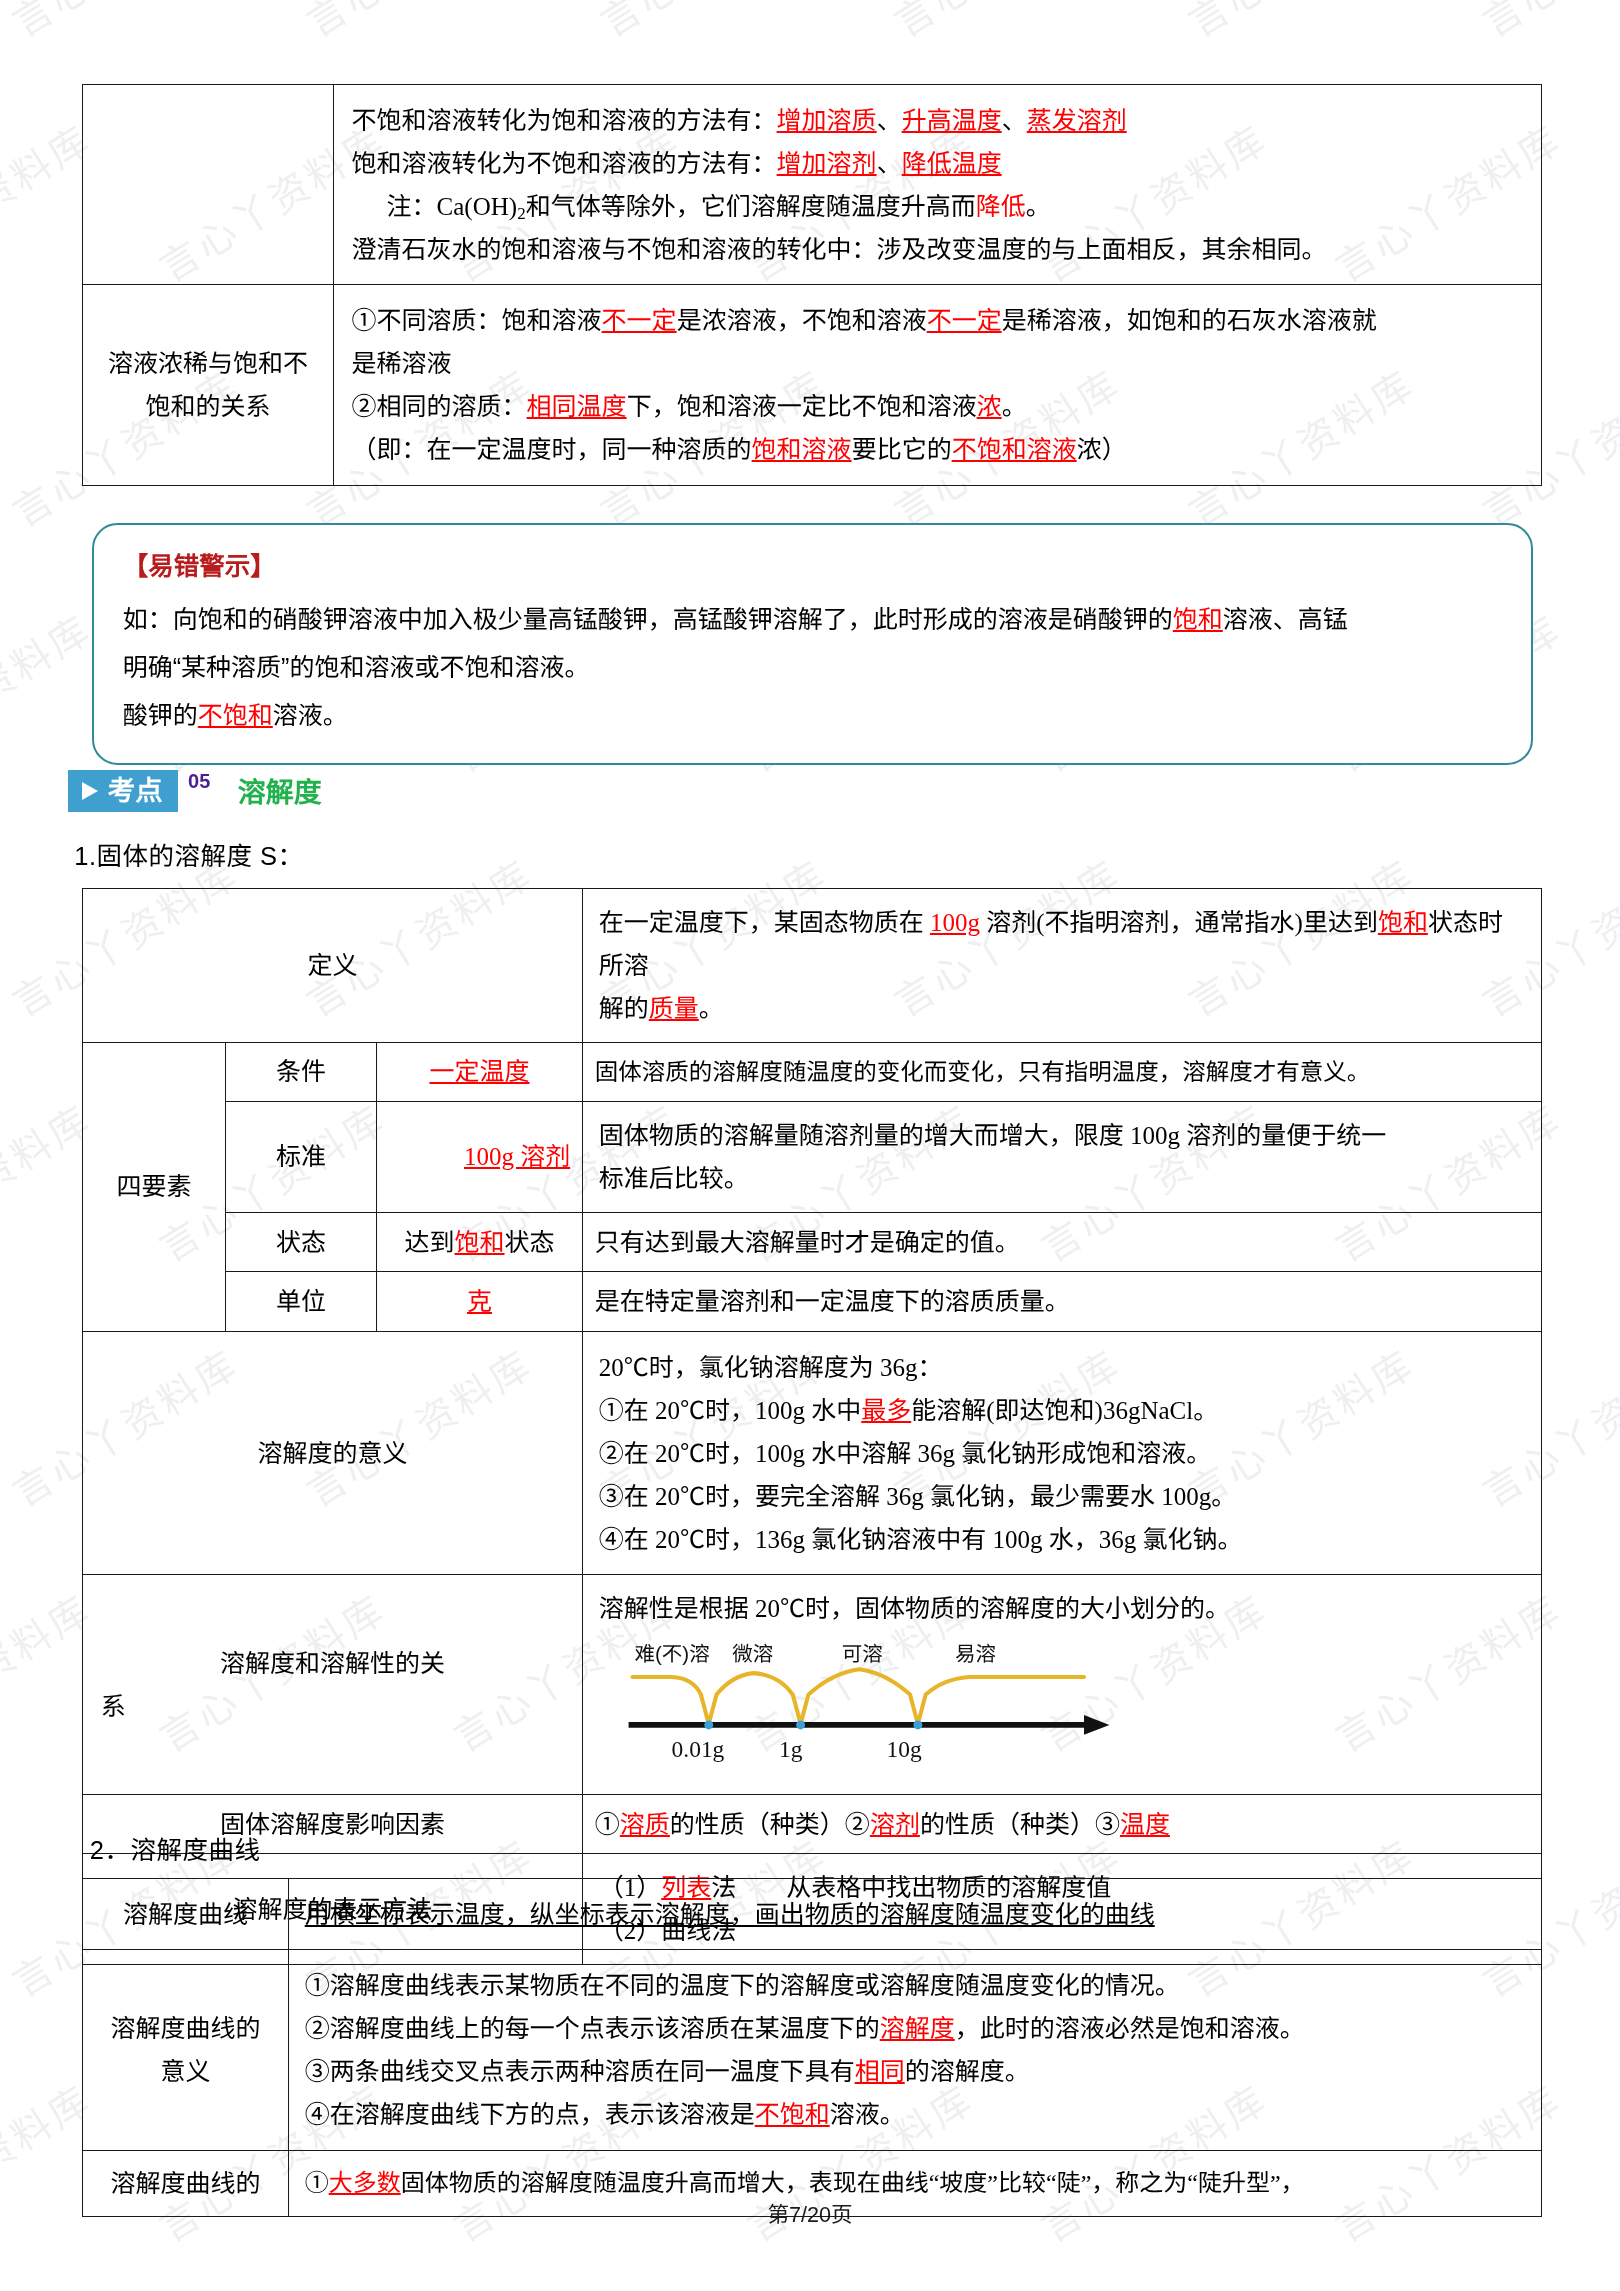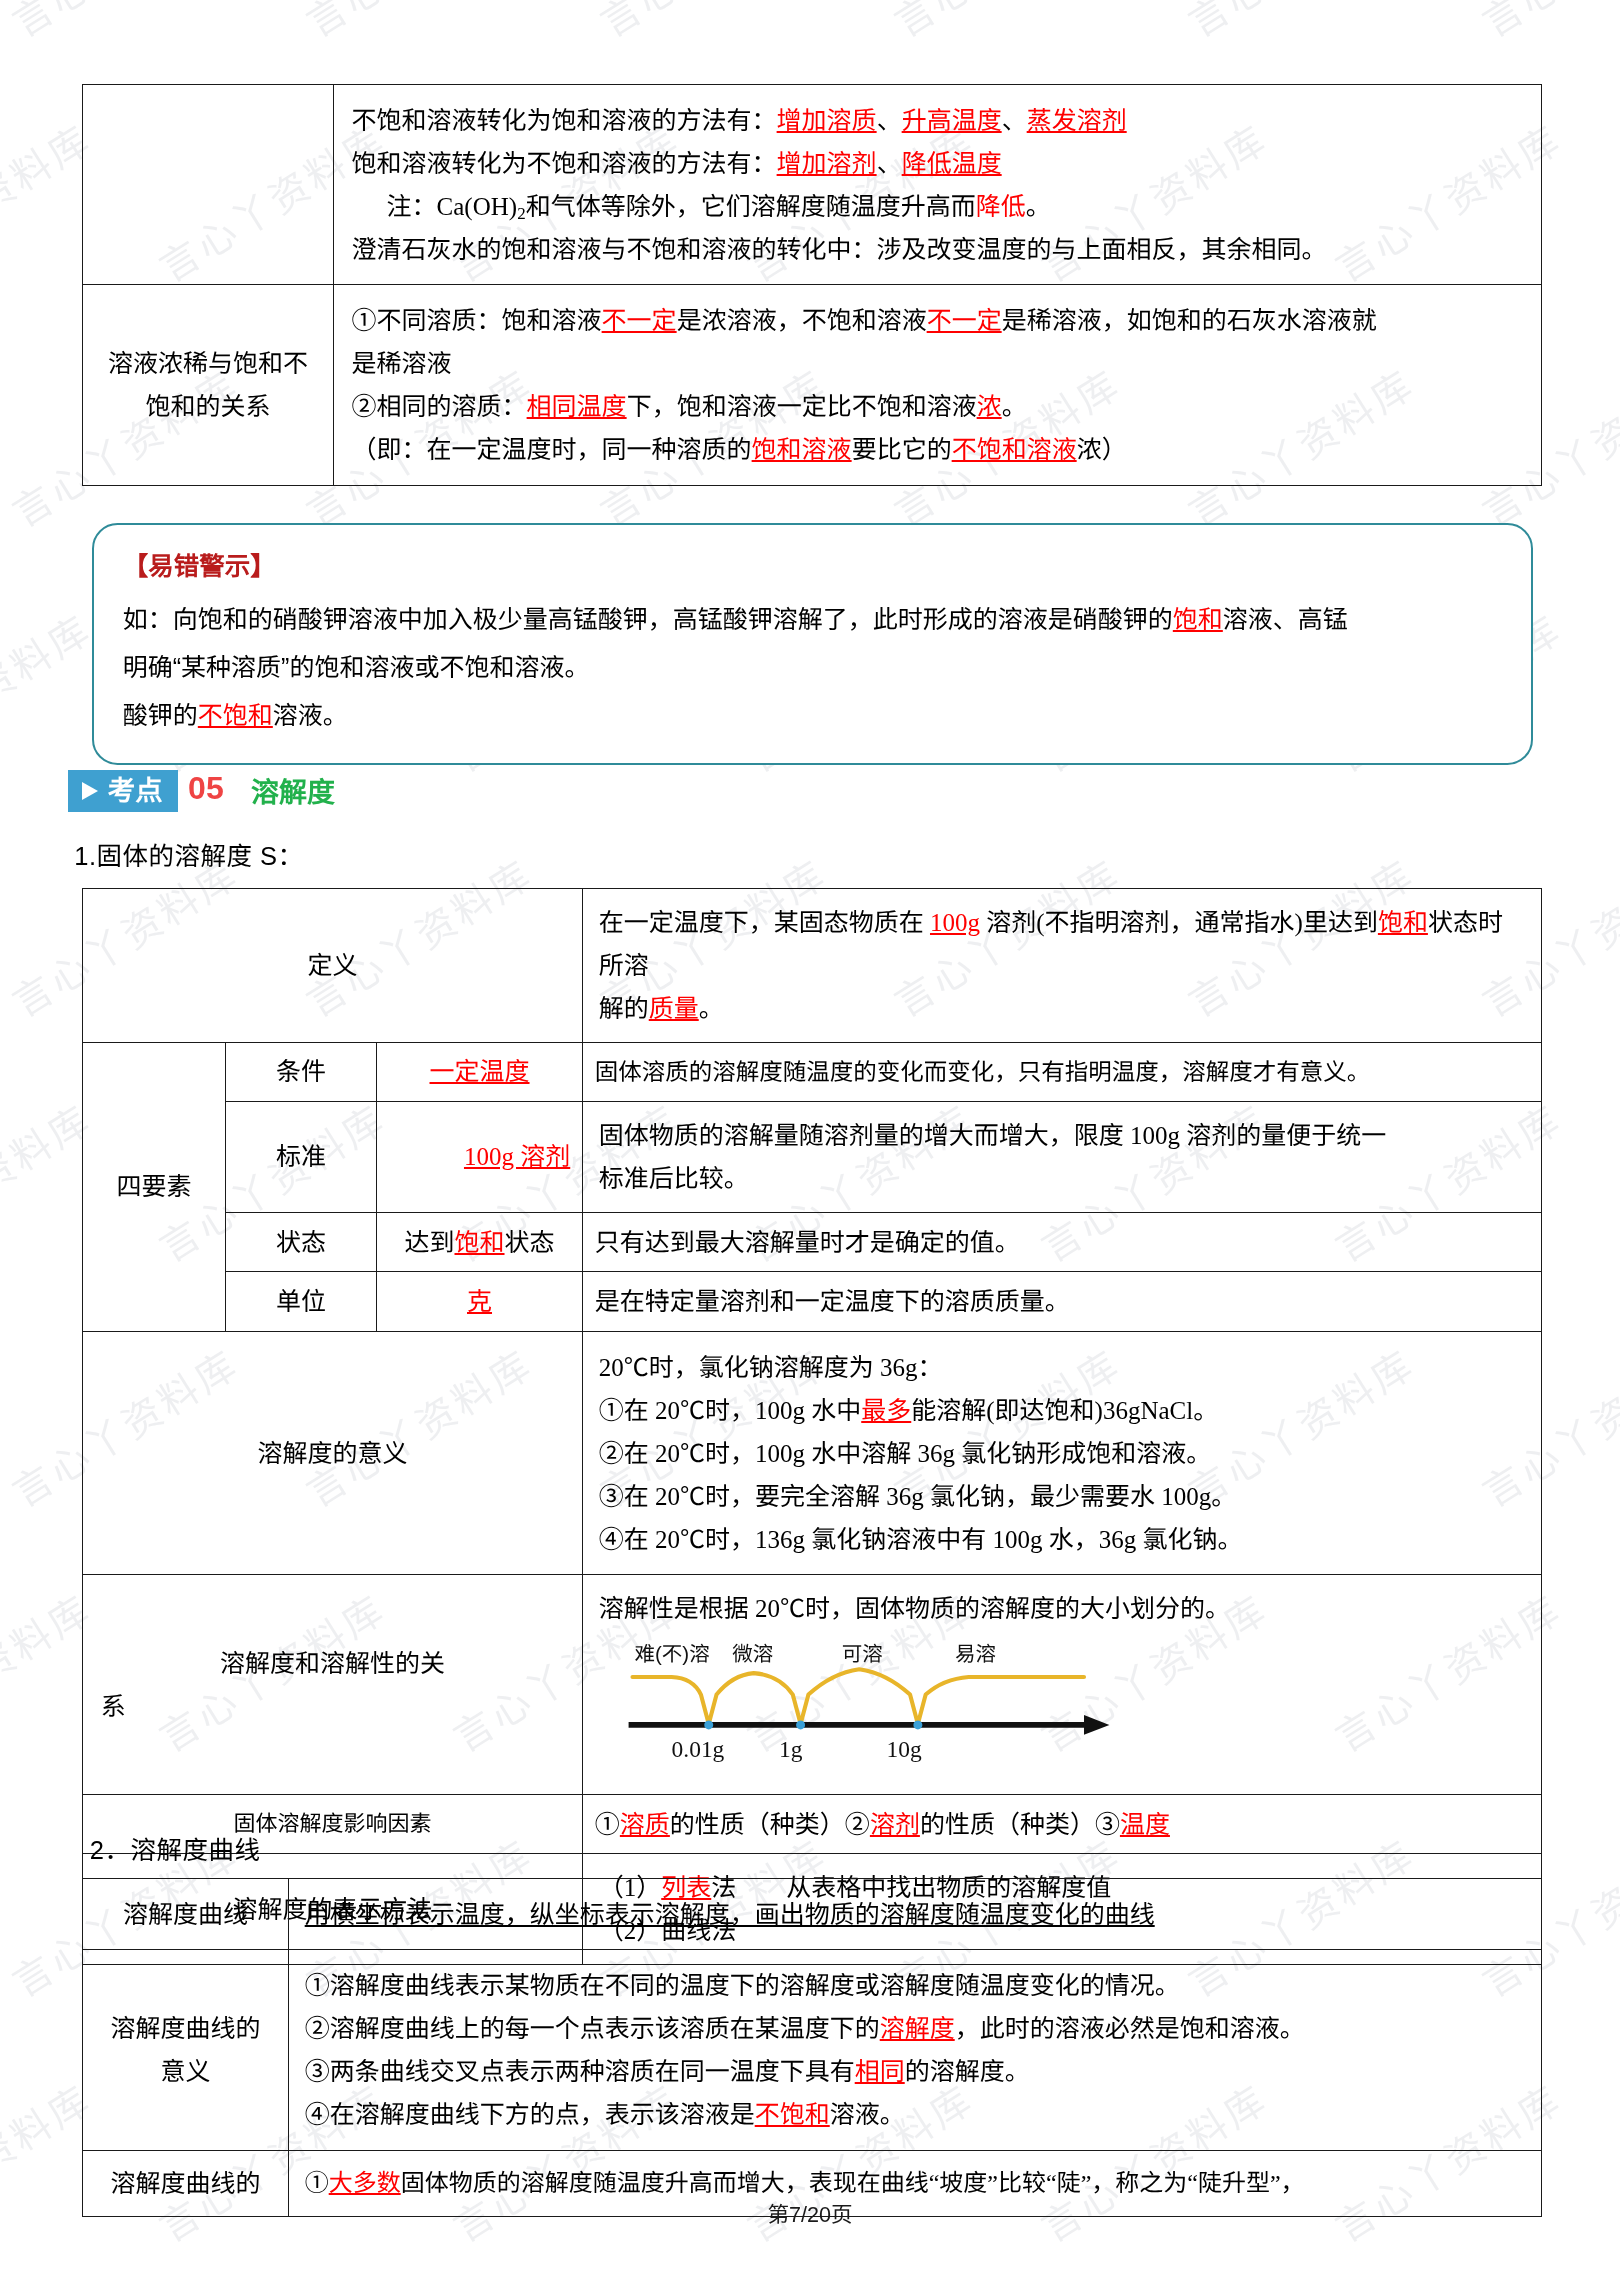--- a/index.html
+++ b/index.html
@@ -124,23 +124,23 @@
     line-height: 1.15;
   }
   .kaodian-arrow {
     display: inline-block;
     width: 0; height: 0;
     border-top: 9.8px solid transparent;
     border-bottom: 9.8px solid transparent;
     border-left: 16.7px solid #ffffff;
   }
   .kaodian-num {
-    color: #ef4444;
+    color: #4c1d95;
     font-weight: bold;
-    font-size: 32px;
+    font-size: 20px;
     margin-left: 9.8px;
     font-family: "Liberation Sans", "DejaVu Sans", sans-serif;
   }
   .kaodian-title {
     color: #22b14c;
     font-weight: bold;
     font-size: 28px;
     margin-left: 27.4px;
     font-family: "Liberation Sans", "DejaVu Sans", sans-serif;
   }
@@ -400,21 +400,21 @@
 
               <text x="48" y="126" font-family="'Liberation Serif','DejaVu Serif',serif" font-size="24" fill="#111">0.01g</text>
               <text x="158" y="126" font-family="'Liberation Serif','DejaVu Serif',serif" font-size="24" fill="#111">1g</text>
               <text x="268" y="126" font-family="'Liberation Serif','DejaVu Serif',serif" font-size="24" fill="#111">10g</text>
             </svg>
           </div>
         </td>
       </tr>
 
       <tr>
-        <td class="teal" colspan="3" style="font-size:22px;margin-top:38px;">固体溶解度影响因素</td>
+        <td class="teal" colspan="3" style="font-size:25px;margin-top:38px;">固体溶解度影响因素</td>
         <td class="white body">
           <span>①</span><span class="red-u">溶质</span><span>的性质（种类）②</span><span class="red-u">溶剂</span><span>的性质（种类）③</span><span class="red-u">温度</span>
         </td>
       </tr>
 
       <tr>
         <td class="teal" colspan="3">溶解度的表示方法</td>
         <td class="white body" style="padding:11.8px 15.7px;">
           <span class="line">
             <span>（1）</span><span class="red-u">列表</span><span>法　　从表格中找出物质的溶解度值</span>

